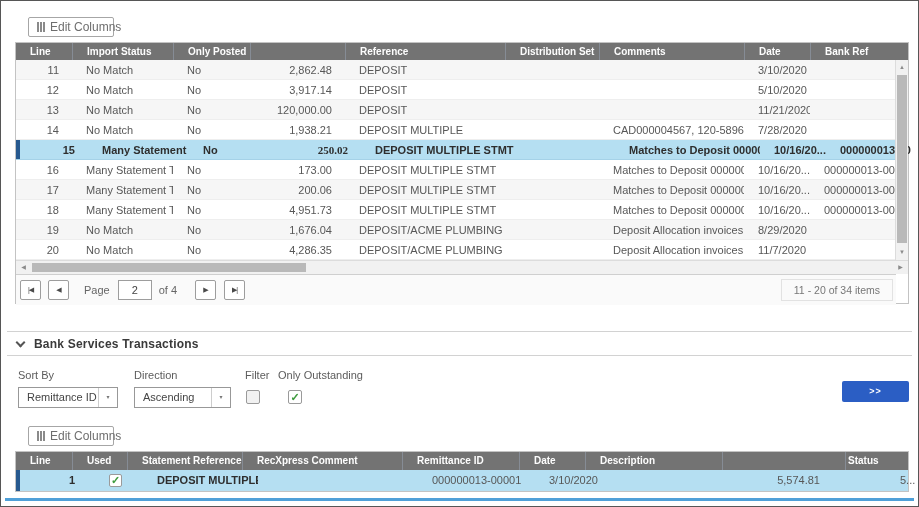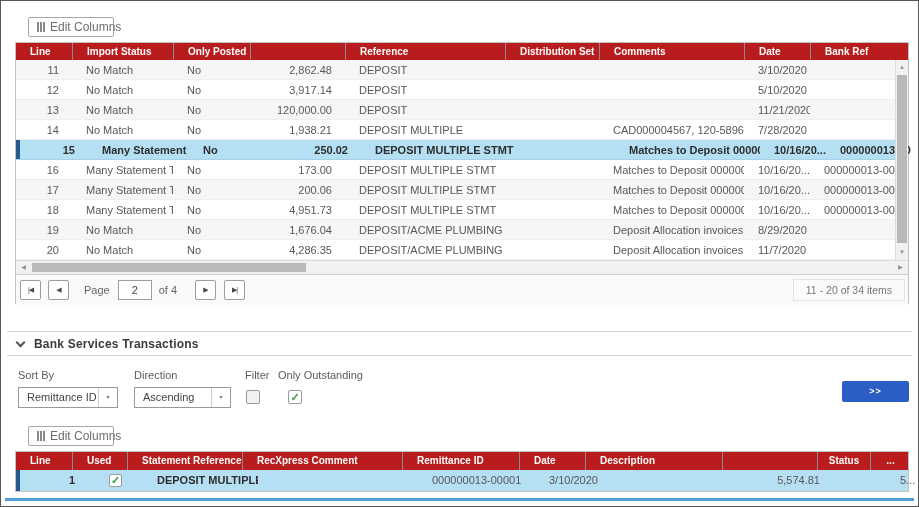--- a/index.html
+++ b/index.html
@@ -15,31 +15,31 @@
     position:absolute; width:86px; height:20px;
     border:1px solid #a6a6a6; border-radius:2px; background:#fff;
     display:flex; align-items:center; padding:0 8px; cursor:pointer;
   }
   .editbtn .colicon { width:2px; height:10px; background:#8a8a8a;
     box-shadow:3px 0 0 #8a8a8a, 6px 0 0 #8a8a8a; margin-right:11px; flex:none;}
   .editbtn .lbl { font-size:12px; color:#6e6e6e; white-space:nowrap; }
 
   
   .grid { position:absolute; left:14px; width:894px; border:1px solid #c3c3c3; background:#fff; }
-  .ghead { display:flex; background:#b91c1c; height:17px; overflow:hidden; }
+  .ghead { display:flex; background:#737373; height:17px; overflow:hidden; }
   .grid2 .ghead { height:18px; }
   .hcell {
     flex:none; padding:0 4px 0 14px; color:#fdfdfd; font-size:10px; font-weight:bold;
     line-height:17px; white-space:nowrap; overflow:hidden;
     border-left:1px solid #868c95; cursor:pointer;
   }
   .grid2 .hcell { line-height:18px; }
   .hcell:first-child { border-left:none; }
   .hcell.r { text-align:right; padding:16px 18px 0 4px; }
-  .hcell.c { text-align:center; padding:0 2px; }
+  .hcell.c { text-align:left; padding:0 2px;margin-left:28px; }
   .grow { position:relative; display:flex; height:20px; background:#fff;
     border-bottom:1px solid #eeeeee; cursor:pointer; }
   .grid2 .grow { height:21px; border-bottom:none; }
   .grow.odd { background:#f6f6f6; }
   .grow.selected { background:#b5dff2; border-bottom-color:#a5d2e8;padding-left:16px; }
   .grow.selected::before { content:""; position:absolute; left:0; top:0; bottom:0; width:4px; background:#27598f; }
   .gcell { flex:none; padding:0 4px 0 14px; font-size:11px; color:#575757;
     line-height:20px; white-space:nowrap; overflow:hidden; }
   .grid2 .gcell { line-height:21px; }
   .gcell.r { text-align:right; padding:0 13px 0 4px; }
@@ -58,21 +58,21 @@
     background:#b9b9b9; cursor:pointer; }
   .hscroll { position:absolute; top:217px; left:0; right:0; height:14px;
     background:#f1f1f1; border-top:1px solid #dcdcdc; }
   .hscroll .left, .hscroll .right { position:absolute; top:0; width:13px; height:13px;
     font-size:6px; color:#8b8b8b; text-align:center; line-height:13px; cursor:pointer; }
   .hscroll .left { left:1px; } .hscroll .right { right:1px; }
   .hscroll .hthumb { position:absolute; left:16px; top:2px; width:274px; height:9px;
     background:#b9b9b9; cursor:pointer; }
 
   
-  .pager { position:absolute; top:231px; left:0; right:0; height:31px;
+  .pager { position:absolute; top:231px; left:0; right:12px; height:31px;
     background:#fafafa; border-top:1px solid #cfcfcf;
     display:flex; align-items:center; padding-left:4px; }
   .pbtn { width:21px; height:20px; border:1px solid #9d9d9d; border-radius:2px;
     background:#fff; font-size:7px; color:#4a4a4a; text-align:center; line-height:18px;
     cursor:pointer; flex:none; letter-spacing:-1px; }
   .pbtn + .pbtn { margin-left:7px; }
   .pager .plabel { font-size:11px; color:#666; margin:0 8px 0 15px; }
   .pager .pinput { width:34px; height:20px; border:1px solid #9d9d9d; text-align:center;
     font-size:11px; color:#444; font-family:"Liberation Sans",sans-serif; }
   .pager .poflabel { font-size:11px; color:#666; margin:0 18px 0 7px; }
@@ -168,21 +168,21 @@
           <div class="gcell" style="width: 160px;">DEPOSIT MULTIPLE</div>
           <div class="gcell" style="width: 94px;"></div>
           <div class="gcell" style="width: 145px;">CAD000004567, 120-5896, CH...</div>
           <div class="gcell" style="width: 66px;">7/28/2020</div>
           <div class="gcell" style="width: 85px;"></div>
         </div>
         <div class="grow selected">
           <div class="gcell r" style="width: 56px;">15</div>
           <div class="gcell" style="width: 101px;">Many Statement ...</div>
           <div class="gcell" style="width: 77px;">No</div>
-          <div class="gcell r" style="width: 95px;">250.02</div>
+          <div class="gcell r" style="width: 95px; font-family: Liberation Serif, serif;">250.02</div>
           <div class="gcell" style="width: 160px;">DEPOSIT MULTIPLE STMT</div>
           <div class="gcell" style="width: 94px;"></div>
           <div class="gcell" style="width: 145px;">Matches to Deposit 00000001...</div>
           <div class="gcell" style="width: 66px;">10/16/20...</div>
           <div class="gcell" style="width: 85px;">000000013-00001</div>
         </div>
         <div class="grow">
           <div class="gcell r" style="width: 56px;">16</div>
           <div class="gcell" style="width: 101px;">Many Statement T...</div>
           <div class="gcell" style="width: 77px;">No</div>

